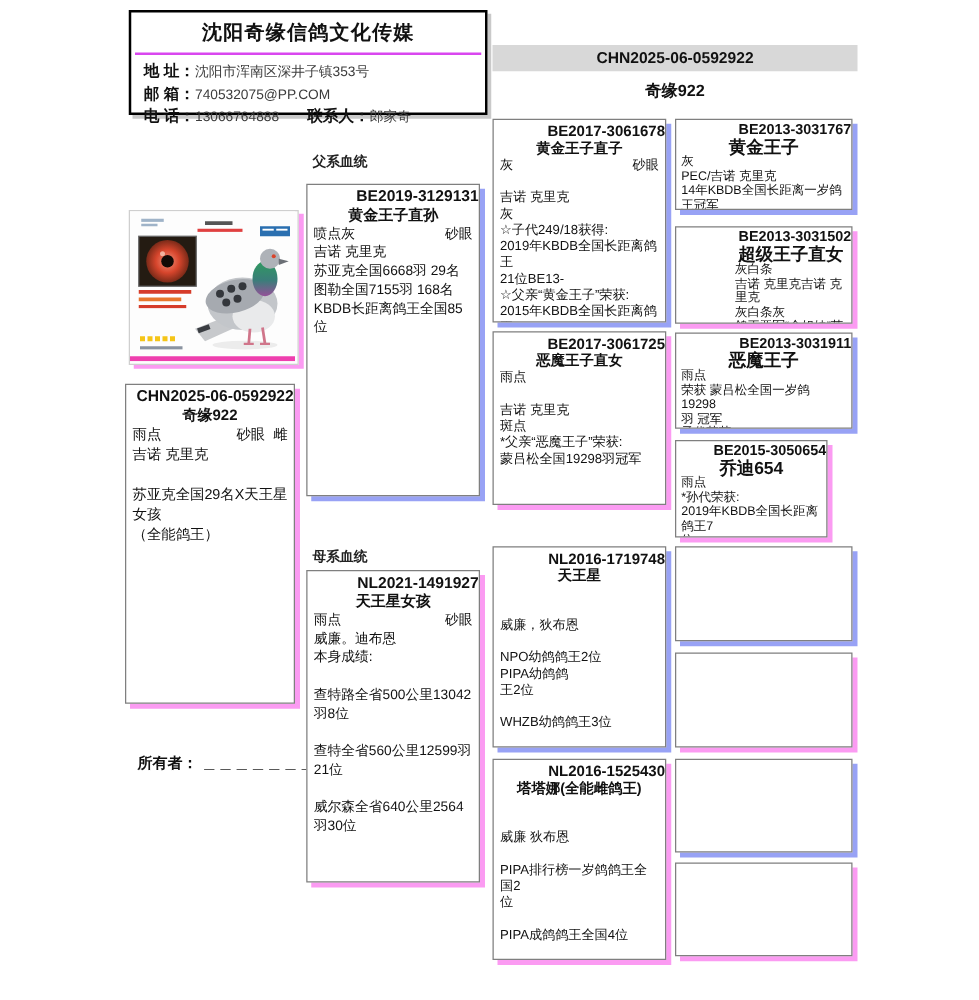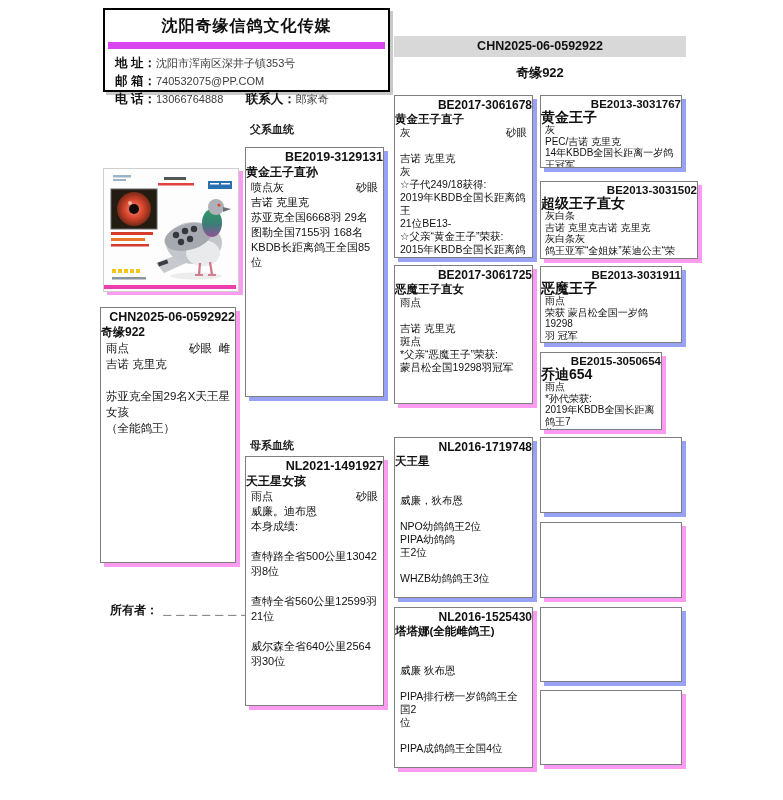--- a/index.html
+++ b/index.html
@@ -10,21 +10,21 @@
   }
   .abs{position:absolute;}
 
   
   .header{
     left:103px;top:8px;width:283px;height:80px;
     border:2px solid #000;background:#fff;box-shadow:3px 3px 0 #c9c9c9;
   }
   .header-title{
     font-size:16px;font-weight:bold;text-align:center;
-    padding:6px 0 5px 0;margin:0 3px;border-bottom:7px solid #d946ef;
+    padding:6px 0 5px 0;margin:0 3px;border-bottom:2px solid #d946ef;
     letter-spacing:1px;
   }
   .contact{padding:4px 10px 0 10px;}
   .contact-row{margin:1px 0;line-height:15px;white-space:nowrap;}
   .contact-label{font-weight:bold;font-size:12.5px;}
   .contact-value{font-size:11px;color:#3c3c3c;}
   .contact-inline{margin-left:18px;}
 
   
   .ring-bar{
@@ -36,21 +36,21 @@
     font-weight:bold;font-size:13px;
   }
 
   
   .pbox{
     background:#fff;border:1px solid #7f7f7f;overflow:hidden;box-sizing:border-box;
   }
   .male{box-shadow:4px 4px 0 var(--male,#98a2f5);}
   .female{box-shadow:4px 4px 0 var(--female,#fb9bf2);}
   .pbox-id{text-align:right;font-weight:bold;font-size:12.5px;padding-top:2px;line-height:15px;}
-  .pbox-name{font-weight:bold;font-size:12px;line-height:15px;}
+  .pbox-name{text-align:center;font-weight:bold;font-size:12px;line-height:15px;}
   .pbox-row{display:flex;justify-content:space-between;padding:0 5px;font-size:11px;line-height:15px;}
   .lines .line{padding:0 5px;font-size:11px;line-height:15px;min-height:15px;}
   .sm .pbox-id{font-size:12px;line-height:14px;}
   .sm .pbox-name{font-size:11.5px;line-height:14px;}
   .sm .pbox-row{font-size:10.5px;line-height:13px;}
   .sm .lines .line{font-size:10.5px;line-height:13px;min-height:13px;}
   .xs .pbox-id{font-size:11.5px;line-height:13px;}
   .xs .pbox-name{font-size:14px;line-height:13px;}
   .xs .lines .line{font-size:10px;line-height:11.6px;min-height:11.6px;padding:0 4px;}
   .subject-box .lines .line{font-size:11.5px;line-height:16px;min-height:16px;}
@@ -287,21 +287,21 @@
   <div class="pbox-id">BE2013-3031767</div>
   <div class="pbox-name">黄金王子</div>
   <div class="lines">
       <div class="line">灰</div>
       <div class="line">PEC/吉诺 克里克</div>
       <div class="line">14年KBDB全国长距离一岁鸽</div>
       <div class="line">王冠军</div>
     </div>
 </div>
 
-<div class="abs pbox female xs" style="left:540px;top:181px;width:158px;height:78px;">
+<div class="abs pbox female xs" style="left:540px;top:181px;width:142px;height:78px;padding-left:43px;">
   <div class="pbox-id">BE2013-3031502</div>
   <div class="pbox-name">超级王子直女</div>
   <div class="lines">
       <div class="line">灰白条</div>
       <div class="line">吉诺 克里克吉诺 克里克</div>
       <div class="line">灰白条灰</div>
       <div class="line">鸽王亚军“全姐妹”茱迪公主“荣</div>
     </div>
 </div>
 

